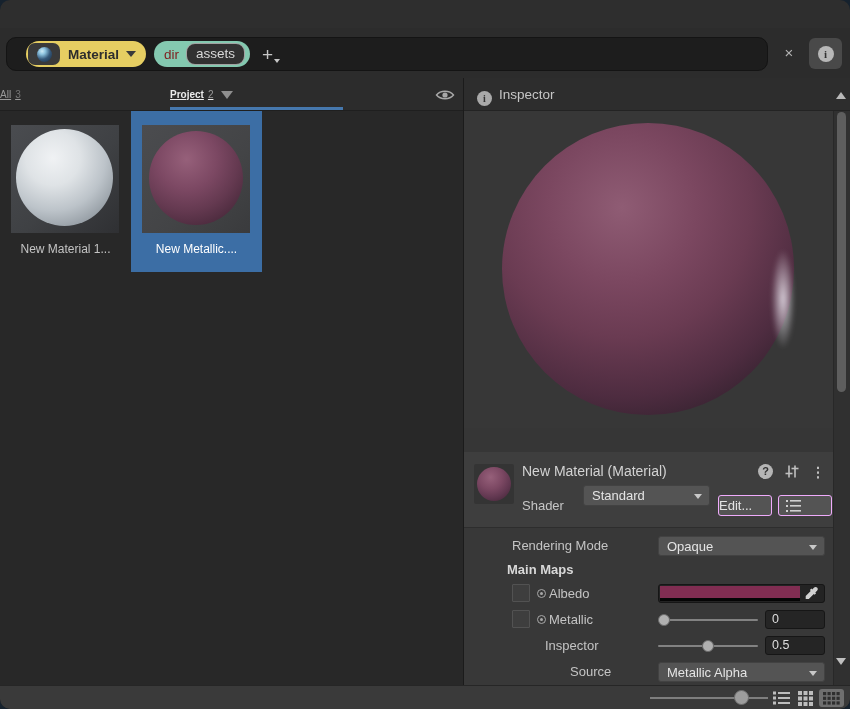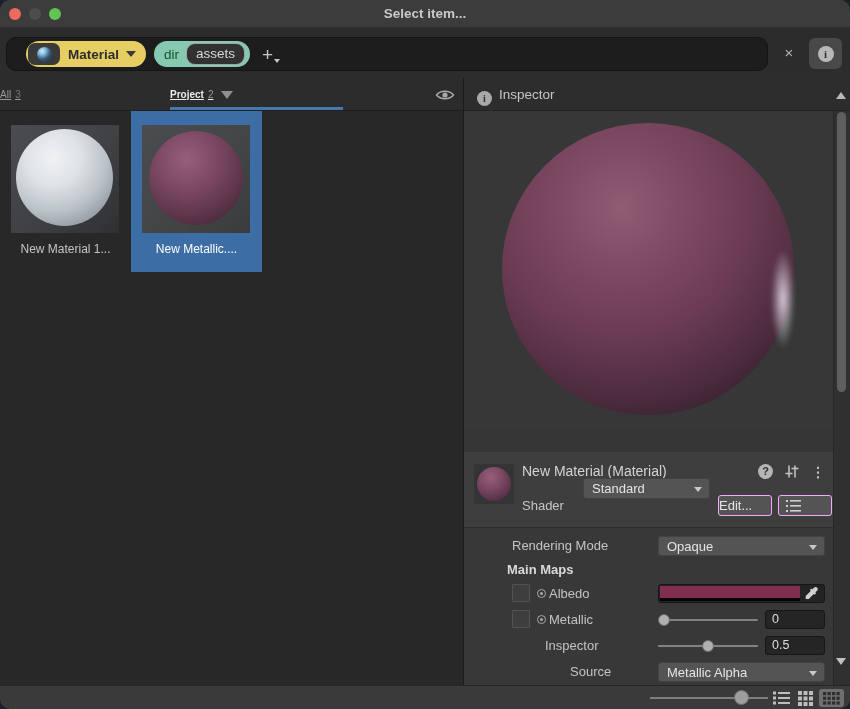--- a/index.html
+++ b/index.html
@@ -21,21 +21,21 @@
   .searchrow { position:absolute; top:28px; left:0; right:0; height:50px; background:#2c2c2c; }
   .searchfield { position:absolute; left:6px; top:9px; width:762px; height:34px; background:#1d1d1d; border:1px solid #141414; border-radius:10px; display:flex; align-items:center; padding-left:19px; }
   .chip { display:flex; align-items:center; height:26px; border-radius:13px; margin-right:8px; }
   .chip.yellow { background:#e6ce62; padding:0 10px 0 2px; }
   .chip-iconbox { width:32px; height:22px; background:#3a3a3a; border-radius:7px; display:flex; align-items:center; justify-content:center; margin-right:8px; }
   .mat-icon { width:15px; height:15px; border-radius:50%;
     background:radial-gradient(circle at 34% 28%, #cfeaf6 0%, #8ec4e0 22%, #35587a 55%, #18293d 100%); }
   .chip-label { color:#2d2d2d; font-weight:600; font-size:13.5px; }
   .caret-dn { width:0; height:0; border-left:5px solid transparent; border-right:5px solid transparent; border-top:6px solid #3a3a3a; margin-left:7px; }
   .chip.teal { background:#84c9b0; padding:0 5px 0 10px; }
-  .chip.teal .prefix { color:#14532d; font-size:13.5px; margin-right:7px; }
+  .chip.teal .prefix { color:#7f1d1d; font-size:13.5px; margin-right:7px; }
   .chip-inner { background:#313131; border:1px solid rgba(255,255,255,.55); border-radius:9px; height:22px; line-height:20px; padding:0 9px; color:#d8d8d8; font-size:13.5px; }
   .addfilter { display:flex; align-items:flex-end; margin-left:4px; cursor:default; }
   .plus-glyph { color:#c6c6c6; font-size:19px; line-height:19px; font-weight:400; }
   .plus-caret { width:0; height:0; border-left:3.5px solid transparent; border-right:3.5px solid transparent; border-top:4.5px solid #c6c6c6; margin:0 0 1px 1px; }
   .clear-x { position:absolute; right:52px; top:16px; width:18px; height:18px; color:#b4b4b4; font-size:15px; line-height:18px; text-align:center; }
   .info-btn { position:absolute; right:8px; top:10px; width:33px; height:31px; background:#494949; border-radius:6px; display:flex; align-items:center; justify-content:center; }
   .info-circle { width:16px; height:16px; border-radius:50%; background:#b7b7b7; color:#333; font-size:11px; font-weight:700; text-align:center; line-height:16px; font-family:"Liberation Serif", serif; }
   
   .content { position:absolute; top:78px; left:0; right:0; bottom:24px; }
   .browser { position:absolute; left:0; top:0; width:464px; bottom:0; background:#282828; border-right:1px solid #1b1b1b; }
@@ -81,21 +81,21 @@
   .mini-thumb { position:absolute; left:10px; top:12px; width:40px; height:40px; background:#343434; border-radius:2px; }
   .sphere.maroon-mini { left:3px; top:3px; width:34px; height:34px;
     background:radial-gradient(circle at 40% 30%, #96607a 0%, #7c4863 38%, #613750 65%, #452739 90%); }
   .mat-title { position:absolute; left:58px; top:11px; font-size:14px; color:#d3d3d3; }
   .hdr-icons { position:absolute; right:8px; top:12px; display:flex; align-items:center; gap:11px; }
   .help-circle { width:15px; height:15px; border-radius:50%; background:#b5b5b5; color:#303030; font-weight:700; font-size:11px; text-align:center; line-height:15px; }
   .kebab { color:#c0c0c0; font-size:14px; font-weight:700; line-height:14px; letter-spacing:0; }
   .shader-label { position:absolute; left:58px; top:46px; color:#c6c6c6; }
   .dd { position:absolute; height:21px; background:#545454; border:1px solid #424242; border-radius:3px; color:#e4e4e4; font-size:13px; line-height:19px; padding:0 8px; }
   .dd .dd-caret { position:absolute; right:7px; top:8px; width:0; height:0; border-left:4.5px solid transparent; border-right:4.5px solid transparent; border-top:5.5px solid #c8c8c8; }
-  .shader-dd { left:119px; top:26px; width:127px; }
+  .shader-dd { left:119px; top:33px; width:127px; }
   .btn { position:absolute; height:21px; background:#545454; border:1px solid #f0abfc; border-radius:3px; color:#e4e4e4; font-size:13px; line-height:19px; text-align:left; }
   .edit-btn { left:254px; top:43px; width:54px; }
   .listdd-btn { left:314px; top:43px; width:54px; }
   
   .props { position:absolute; top:450px; left:0; right:17px; bottom:0; background:#383838;padding-left:40px; }
   .prop-label { position:absolute; color:#c4c4c4; font-size:13px; line-height:20px; }
   .bold-label { font-weight:700; color:#d9d9d9; }
   .slot-box { position:absolute; width:18px; height:18px; background:#3e3e3e; border:1px solid #525252; border-radius:1px; }
   .target-icon { position:absolute; width:9px; height:9px; border:1px solid #a8a8a8; border-radius:50%; }
   .target-icon::after { content:""; position:absolute; left:2px; top:2px; width:3px; height:3px; border-radius:50%; background:#a8a8a8; }
@@ -119,26 +119,20 @@
   .zoom-slider .knob { position:absolute; left:84px; top:4px; width:15px; height:15px; border-radius:50%; background:#9d9d9d; border:1px solid #6e6e6e; }
   .view-btn { position:absolute; top:3px; width:22px; height:18px; display:flex; align-items:center; justify-content:center; }
   .vb-list { left:770px; } .vb-grid { left:794px; }
   .vb-biggrid { left:819px; width:25px; background:#6f6f6f; border-radius:3px; }
 </style>
 </head>
 <body>
 
 <div class="window">
 
-  <div class="titlebar">
-    <div class="tl red"></div>
-    <div class="tl mid"></div>
-    <div class="tl grn"></div>
-    <div class="win-title">Select item...</div>
-  </div>
 
   <div class="searchrow">
     <div class="searchfield">
       <div class="chip yellow">
         <span class="chip-iconbox">
             <span class="mat-icon"></span>
           </span>
         <span class="chip-label">Material</span>
         <span class="caret-dn"></span>
       </div>

